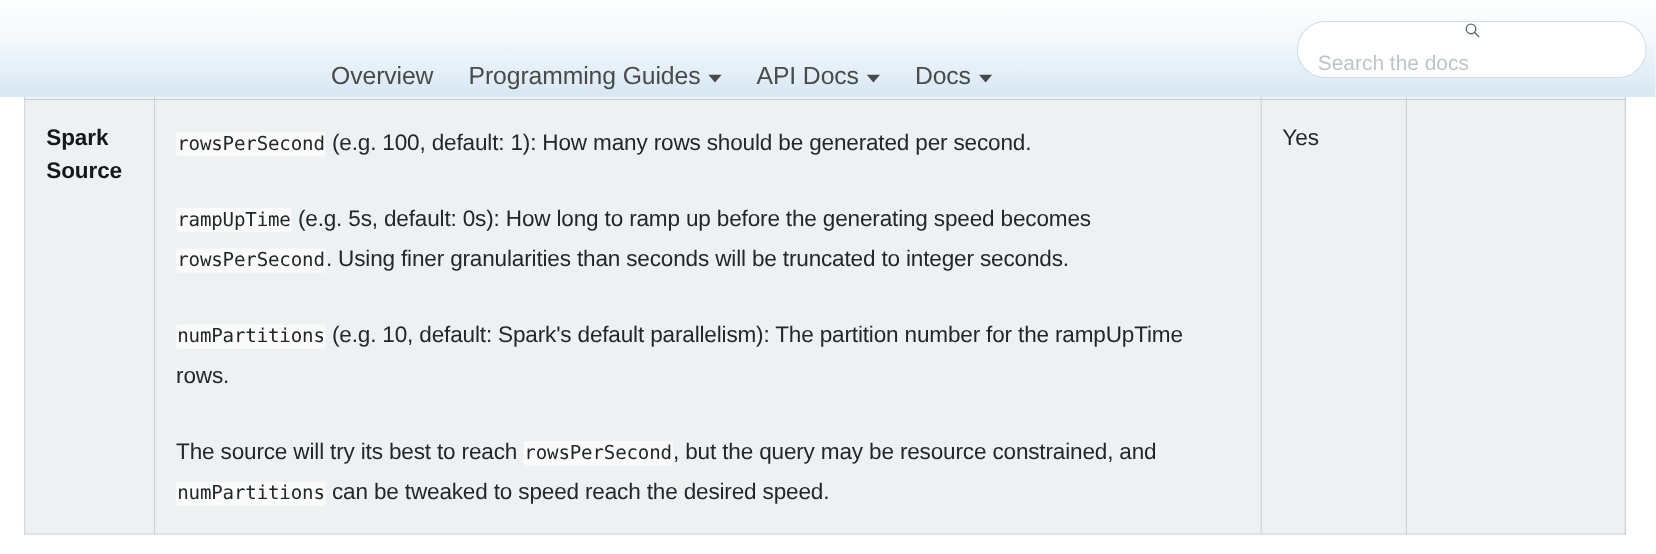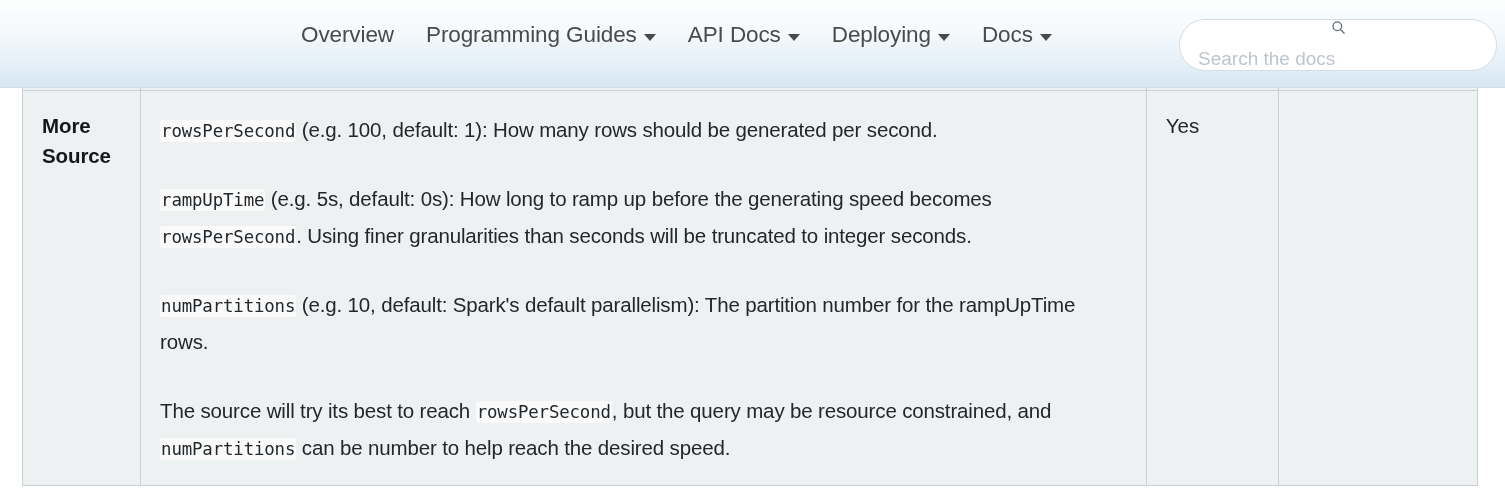--- a/index.html
+++ b/index.html
@@ -37,23 +37,22 @@
   }
   #brand svg { display: block; }
 
   
   #navlinks {
     position: absolute;
     left: 285px;
     top: 0;
     height: 88px;
     display: flex;
-    align-items: flex-start;
+    align-items: flex-end;
     gap: 0px;
-    margin-top: 16px;
   }
   .navitem {
     display: flex;
     align-items: center;
     gap: 7px;
     padding: 6px 16px;
     font-size: 22.5px;
     color: #4a4a4a;
     text-decoration: none;
     white-space: nowrap;
@@ -191,24 +190,20 @@
     <a class="navitem">
       <span>Programming Guides</span>
       <span class="caret"></span>
     </a>
 
     <a class="navitem">
       <span>API Docs</span>
       <span class="caret"></span>
     </a>
 
-    <a class="navitem">
-      <span>Deploying</span>
-      <span class="caret"></span>
-    </a>
 
     <a class="navitem">
       <span>Docs</span>
       <span class="caret"></span>
     </a>
 
   </nav>
 
   <div id="searchbox">
     <svg width="25" height="25" viewBox="0 0 25 25">
@@ -227,30 +222,30 @@
         <tr class="prev-row">
       <td class="col-name"></td>
       <td class="col-desc"></td>
       <td class="col-fault"></td>
       <td class="col-notes"></td>
     </tr>
 
     <tr>
       <td class="col-name">
         <div class="cell-pad">
-          <div class="src-name">More Source</div>
+          <div class="src-name">Spark Source</div>
         </div>
       </td>
 
       <td class="col-desc">
         <div class="cell-pad desc" id="desc-host">
               <p><code>rowsPerSecond</code><span> (e.g. 100, default: 1): How many rows should be generated per second.</span></p>
               <p><code>rampUpTime</code><span> (e.g. 5s, default: 0s): How long to ramp up before the generating speed becomes </span><code>rowsPerSecond</code><span>. Using finer granularities than seconds will be truncated to integer seconds.</span></p>
               <p><code>numPartitions</code><span> (e.g. 10, default: Spark's default parallelism): The partition number for the rampUpTime rows.</span></p>
-              <p><span>The source will try its best to reach </span><code>rowsPerSecond</code><span>, but the query may be resource constrained, and </span><code>numPartitions</code><span> can be number to help reach the desired speed.</span></p>
+              <p><span>The source will try its best to reach </span><code>rowsPerSecond</code><span>, but the query may be resource constrained, and </span><code>numPartitions</code><span> can be tweaked to speed reach the desired speed.</span></p>
             </div>
       </td>
 
       <td class="col-fault">
         <div class="cell-pad">
           <div class="fault-val">Yes</div>
         </div>
       </td>
 
       <td class="col-notes">

